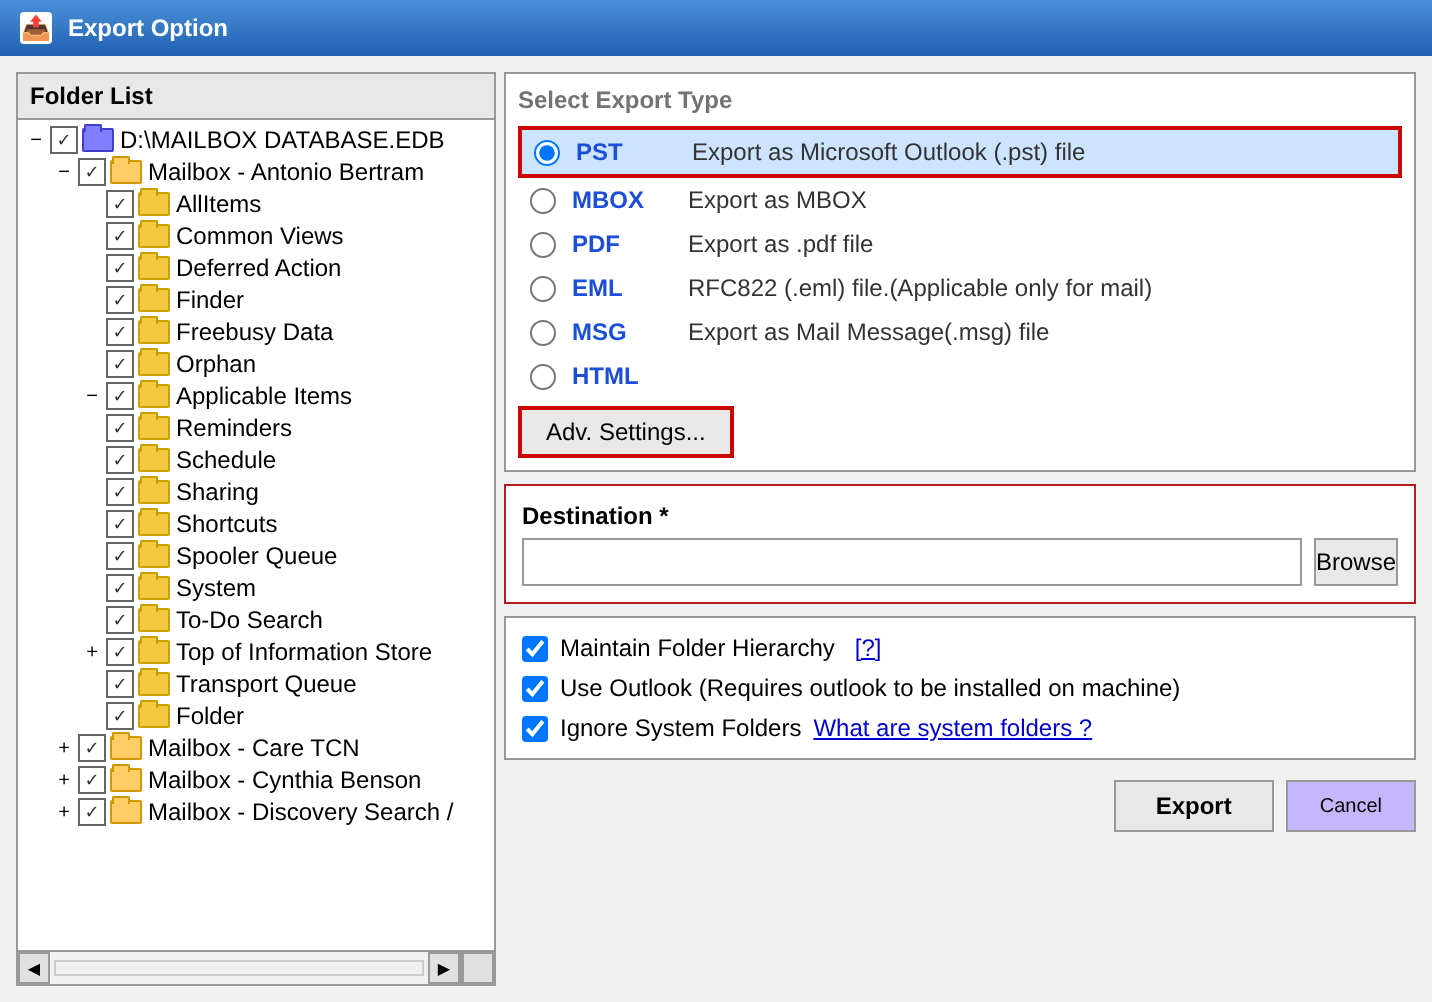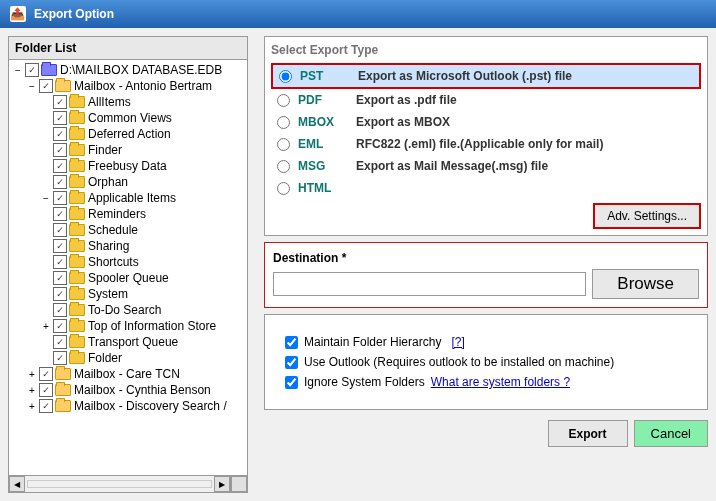--- a/index.html
+++ b/index.html
@@ -23,21 +23,21 @@
       font-weight: bold;
       font-size: 10px;
     }
     .title-bar-text { font-size: 12px; font-weight: bold; }
 
     .main-content {
       display: flex;
       height: calc(501px - 28px);
       background: #f0f0f0;
       padding: 8px;
-      gap: 16px;
+      gap: 4px;
     }
 
     .folder-panel {
       width: 240px;
       background: white;
       border: 1px solid #999;
       display: flex;
       flex-direction: column;
     }
     .folder-panel-header {
@@ -166,30 +166,28 @@
       background: #cce4ff;
       border: 2px solid #cc0000;
     }
     .export-option input[type="radio"] {
       cursor: pointer;
       margin: 0;
     }
     .export-code {
       font-weight: bold;
       width: 50px;
-      color: #0f766e;
+      color: #1d4ed8;
     }
     .export-desc {
       color: #333;
-      font-weight: bold;
     }
 
     .adv-settings-row {
       display: flex;
-      justify-content: flex-end;
       margin-top: 4px;
     }
     .adv-settings-btn {
       padding: 4px 12px;
       background: #e8e8e8;
       border: 2px solid #cc0000;
       cursor: pointer;
       font-size: 12px;
     }
 
@@ -208,31 +206,31 @@
       align-items: center;
     }
     .dest-input {
       flex: 1;
       height: 24px;
       border: 1px solid #999;
       padding: 2px 4px;
       font-size: 12px;
     }
     .browse-btn {
-      padding: 4px 24px;
+      padding: 4px 0;
       background: #e8e8e8;
       border: 1px solid #999;
       cursor: pointer;
-      font-size: 17px;
+      font-size: 12px;
     }
 
     .options-section {
       background: white;
       border: 1px solid #999;
-      padding: 20px;
+      padding: 8px;
       display: flex;
       flex-direction: column;
       gap: 6px;
     }
     .option-row {
       display: flex;
       align-items: center;
       gap: 6px;
     }
     .option-row input[type="checkbox"] { cursor: pointer; }
@@ -257,24 +255,24 @@
     .export-btn {
       padding: 5px 20px;
       background: #e8e8e8;
       border: 1px solid #999;
       cursor: pointer;
       font-size: 12px;
       font-weight: bold;
     }
     .cancel-btn {
       padding: 5px 16px;
-      background: #86efac;
-      border: 1px solid #999;
-      cursor: pointer;
-      font-size: 13px;
+      background: #c4b5fd;
+      border: 1px solid #999;
+      cursor: pointer;
+      font-size: 10px;
     }
   </style>
 </head>
 <body>
 
 <div class="title-bar">
   <div class="title-bar-icon">
     <span>📤</span>
   </div>
   <span class="title-bar-text">Export Option</span>
@@ -455,27 +453,27 @@
     <div class="export-type-section">
       <div class="section-header">Select Export Type</div>
       <div id="export-options-container">
           <div class="export-option selected">
       <input type="radio" name="export-type" checked="" style="">
       <span class="export-code">PST</span>
       <span class="export-desc">Export as Microsoft Outlook (.pst) file</span>
     </div>
           <div class="export-option">
       <input type="radio" name="export-type" style="">
+      <span class="export-code">MBOX</span>
+      <span class="export-desc">Export as MBOX</span>
+    </div>
+          <div class="export-option">
+      <input type="radio" name="export-type" style="">
       <span class="export-code">PDF</span>
       <span class="export-desc">Export as .pdf file</span>
-    </div>
-          <div class="export-option">
-      <input type="radio" name="export-type" style="">
-      <span class="export-code">MBOX</span>
-      <span class="export-desc">Export as MBOX</span>
     </div>
           <div class="export-option">
       <input type="radio" name="export-type" style="">
       <span class="export-code">EML</span>
       <span class="export-desc">RFC822 (.eml) file.(Applicable only for mail)</span>
     </div>
           <div class="export-option">
       <input type="radio" name="export-type" style="">
       <span class="export-code">MSG</span>
       <span class="export-desc">Export as Mail Message(.msg) file</span>

